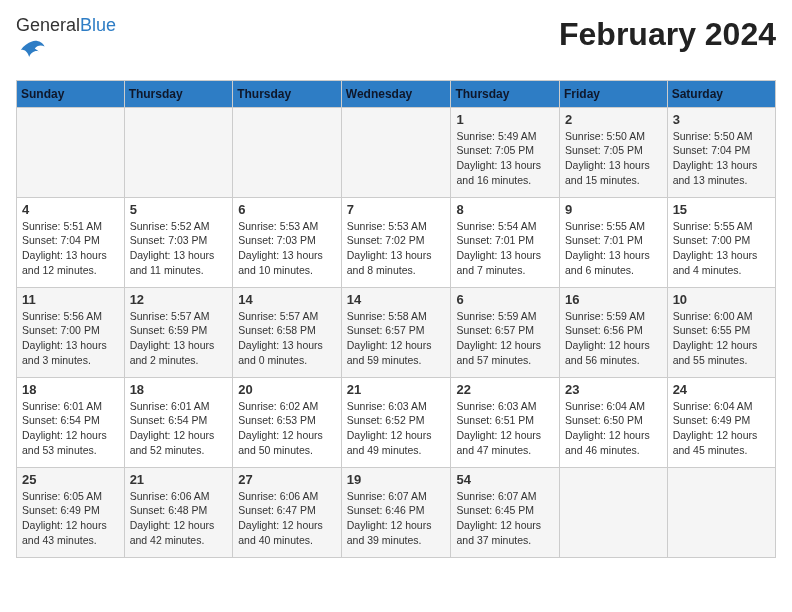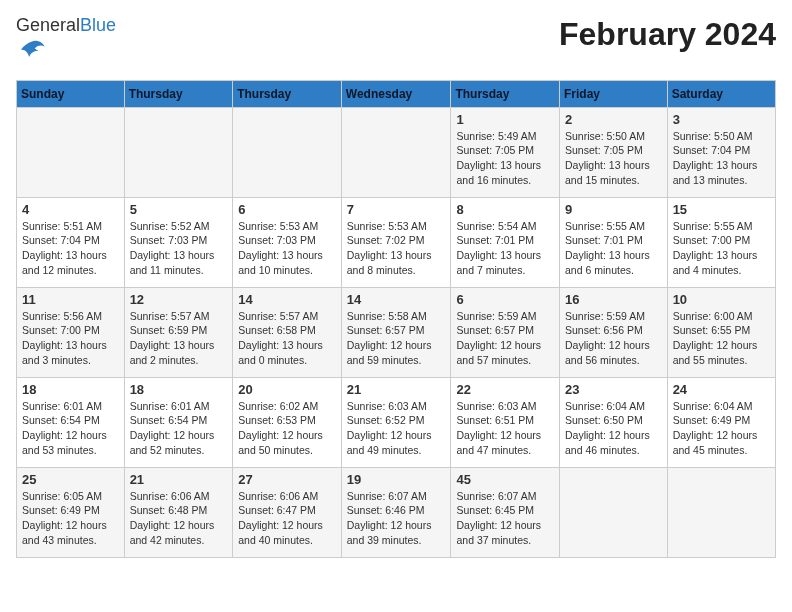--- a/index.html
+++ b/index.html
@@ -241,20 +241,20 @@
         </td>
         <td>
           <span class="day-num">27</span>
           <div class="day-info">Sunrise: 6:06 AM<br>Sunset: 6:47 PM<br>Daylight: 12 hours<br>and 40 minutes.</div>
         </td>
         <td>
           <span class="day-num">19</span>
           <div class="day-info">Sunrise: 6:07 AM<br>Sunset: 6:46 PM<br>Daylight: 12 hours<br>and 39 minutes.</div>
         </td>
         <td>
-          <span class="day-num">45</span>
+          <span class="day-num">54</span>
           <div class="day-info">Sunrise: 6:07 AM<br>Sunset: 6:45 PM<br>Daylight: 12 hours<br>and 37 minutes.</div>
         </td>
         <td class="empty-cell"></td>
         <td class="empty-cell"></td>
       </tr>
     </tbody>
 </table>
 
 </body></html>

